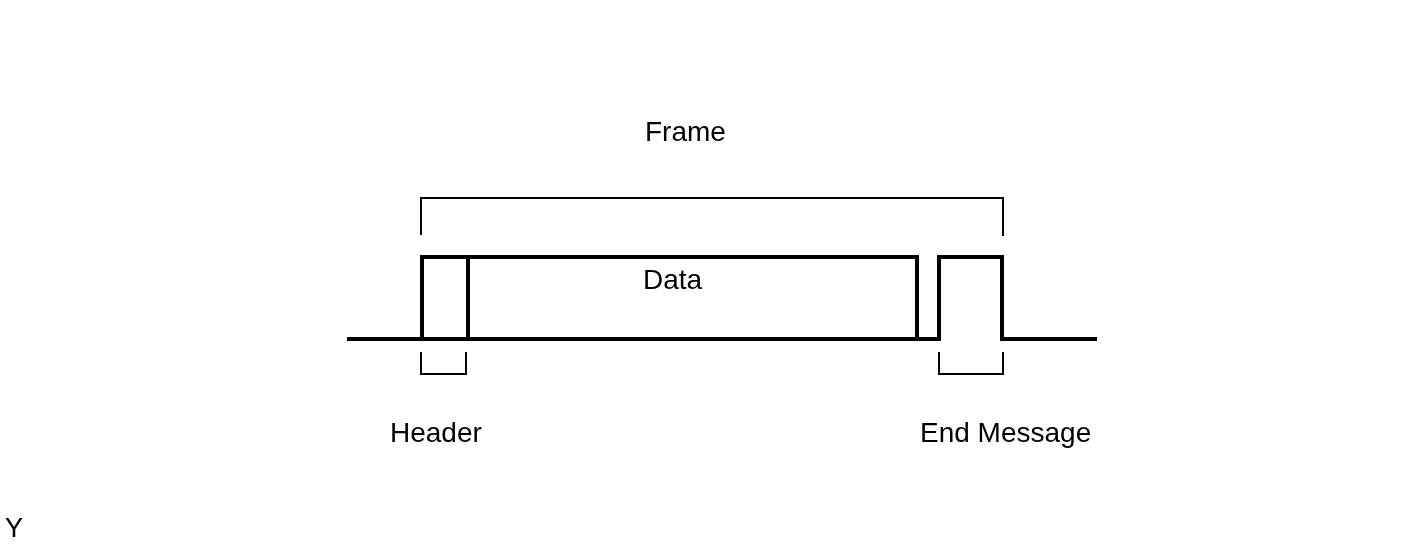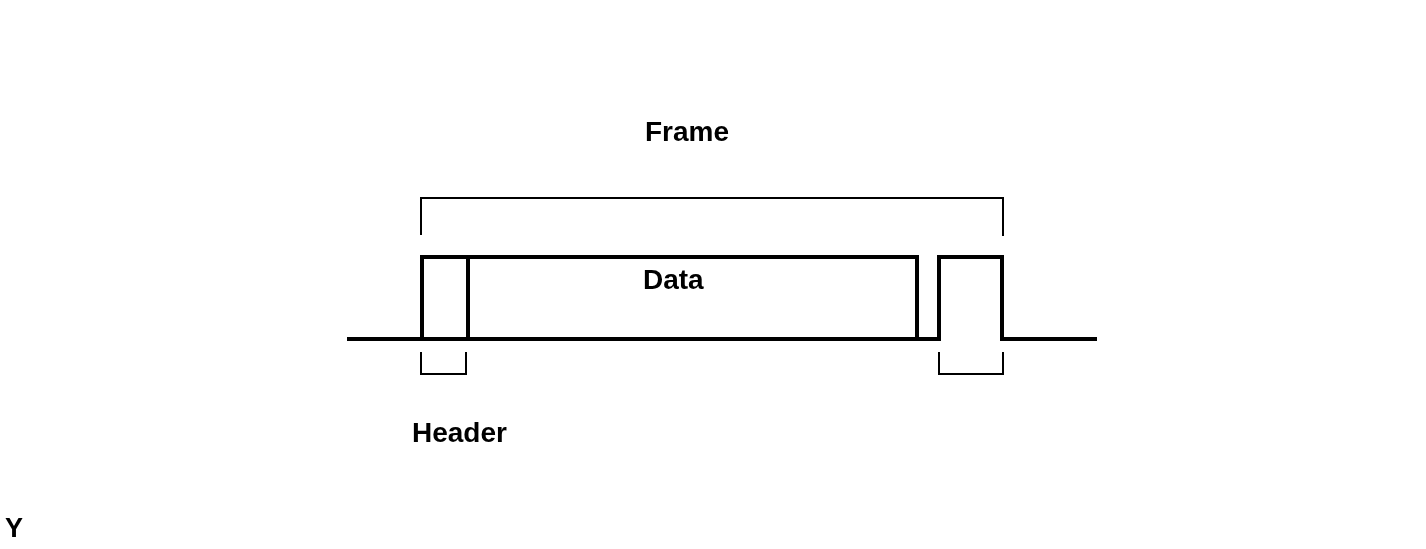--- a/index.html
+++ b/index.html
@@ -7,37 +7,36 @@
     padding: 0;
     background: #ffffff;
     font-family: "Liberation Sans", sans-serif;
   }
   .canvas {
     position: relative;
     width: 1426px;
     height: 549px;
     background: #ffffff;
     overflow: hidden;
-    font-weight: bold;
   }
   .canvas svg {
     position: absolute;
     left: 0;
     top: 0;
   }
   .label {
     position: absolute;
     color: #000000;
     font-size: 28px;
     line-height: 28px;
     white-space: nowrap;
   }
   .label-frame       { left: 645px; top: 118px; }
   .label-data        { left: 643px; top: 266px; text-align: right; }
-  .label-header      { left: 390px; top: 419px; margin-left: 22px; }
+  .label-header      { left: 390px; top: 419px; }
   .label-endmessage  { left: 920px; top: 419px; }
   .label-corner-y    { left: 5px;  top: 515px; font-size: 27px; line-height: 27px; }
 </style>
 </head>
 <body>
 
 <div class="canvas">
 
   <svg width="1426" height="549" viewBox="0 0 1426 549" xmlns="http://www.w3.org/2000/svg">
 
@@ -70,15 +69,16 @@
       <rect x="938" y="352" width="2" height="23"></rect>
       <rect x="1002" y="352" width="2" height="23"></rect>
       <rect x="938" y="373" width="66" height="2"></rect>
     </g>
 
   </svg>
 
   <div class="label label-frame">Frame</div>
   <div class="label label-data">Data</div>
   <div class="label label-header">Header</div>
+  <div class="label label-endmessage">End Message</div>
   <div class="label label-corner-y">Y</div>
 
 </div>
 
 </body></html>

